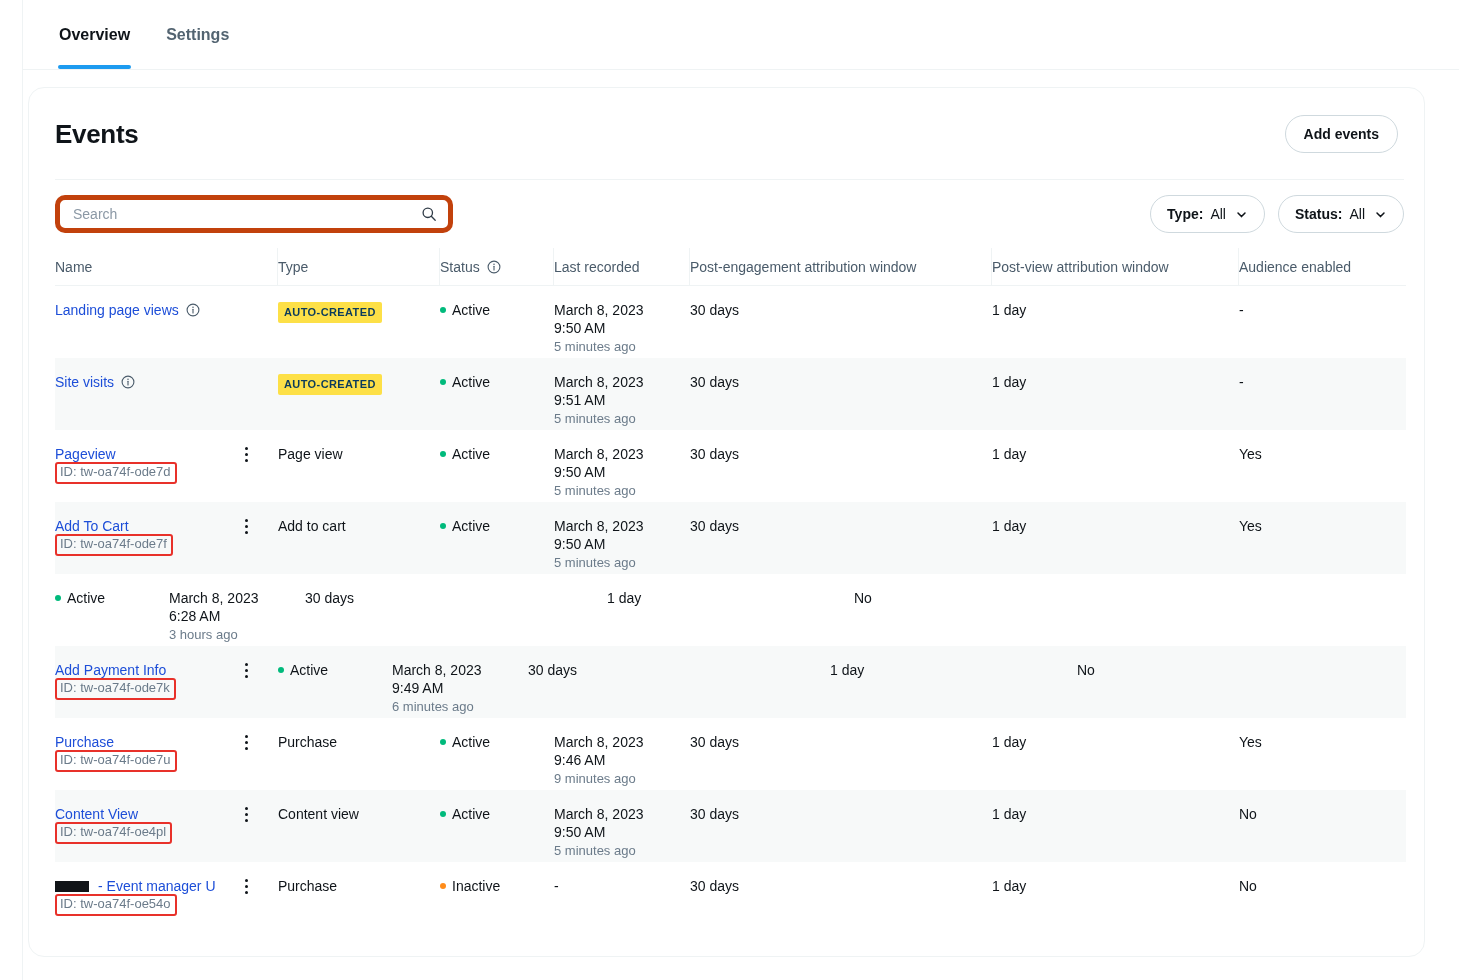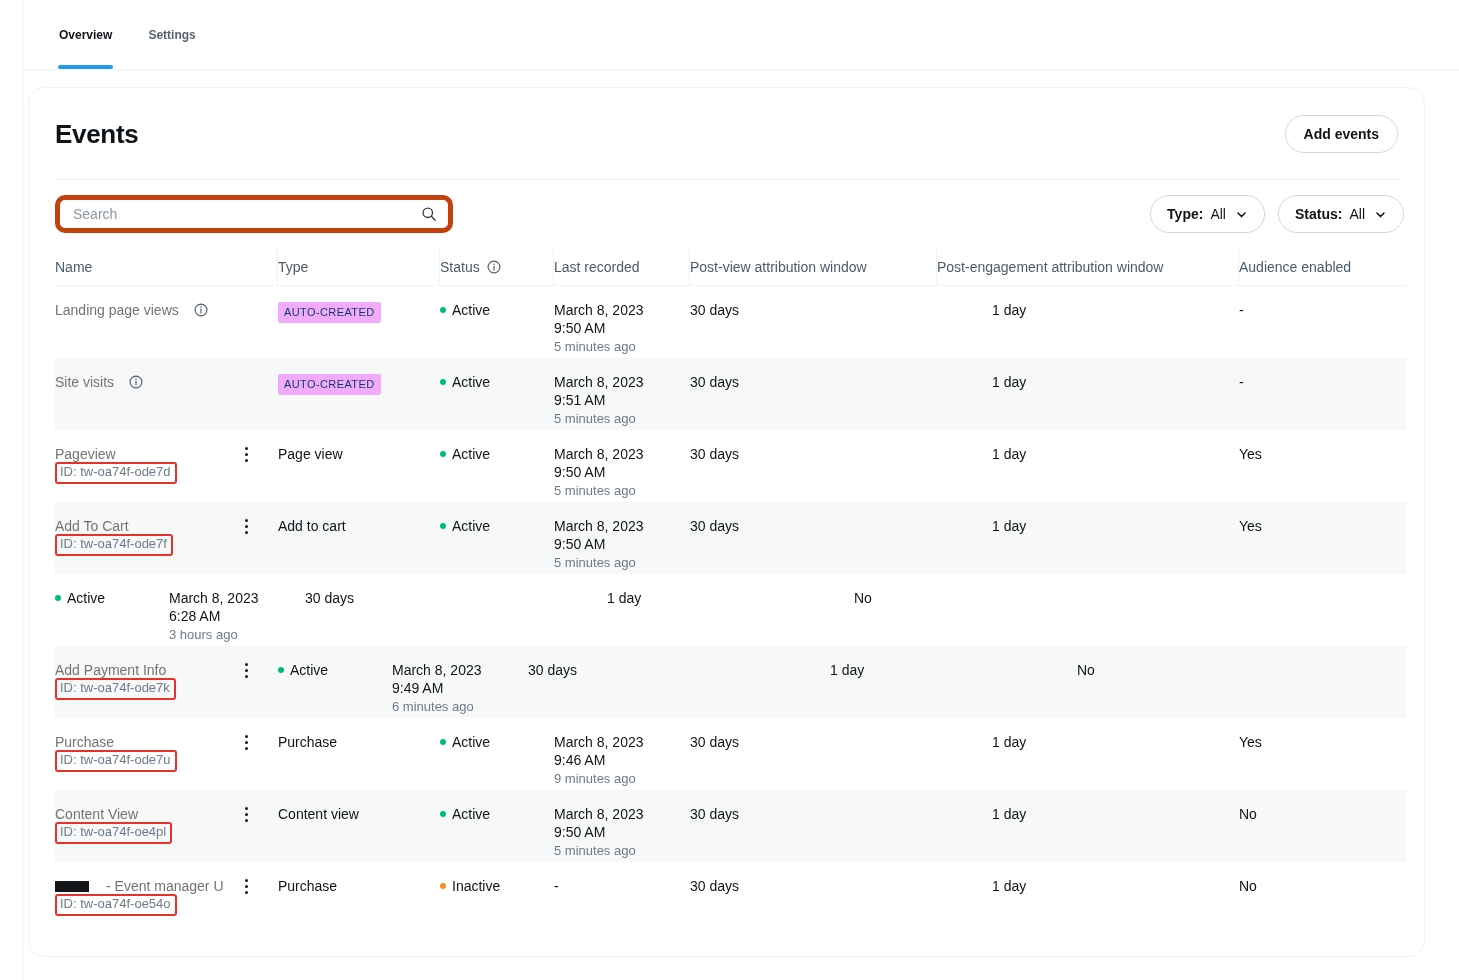--- a/index.html
+++ b/index.html
@@ -18,21 +18,21 @@
   
   .tabbar {
     position:absolute; left:23px; top:0; width:1436px; height:70px;
     border-bottom:1px solid #eff3f4;
     display:flex; align-items:flex-start; padding-left:18px;
   }
   .tab {
     position:relative; height:69px;
     display:flex; align-items:center;
     padding:0 18px;
-    font-size:12px; font-weight:700; color:#536471;
+    font-size:16px; font-weight:700; color:#536471;
     cursor:pointer; white-space:nowrap;
   }
   .tab.active { color:#0f1419; }
   .tab.active::after {
     content:""; position:absolute; left:17px; right:17px; bottom:0;
     height:4px; border-radius:2px; background:#1d9bf0;
   }
 
   
   .card {
@@ -111,41 +111,41 @@
 
   
   .c-name   { width:223px; position:relative; }
   .c-type   { width:162px; }
   .c-status { width:114px; }
   .c-last   { width:136px; }
   .c-pe     { width:302px; }
   .c-pv     { width:247px; }
   .c-aud    { width:167px; }
 
-  .name-main { display:flex; align-items:center; gap:15px; font-size:14px; color:#737373; }
+  .name-main { display:flex; align-items:center; gap:7px; font-size:14px; color:#1d4ed8; }
   .kebab {
     position:absolute; right:24px; top:15px;
     width:16px; height:18px;
     display:flex; flex-direction:column; align-items:center; justify-content:center; gap:3px;
     cursor:pointer;
   }
   .kebab i { width:3px; height:3px; border-radius:50%; background:#0f1419; display:block; }
 
   .id-tag {
     display:inline-block; 
     font-size:13px; color:#6b7b8a;
     border:2px solid #e8312a; border-radius:3px;
     padding:1px 4px 2px 3px;
     line-height:1.15;
   }
 
   .badge {
     display:inline-block;
-    background:#f0abfc; color:#0b3b5c;
-    font-size:11px; font-weight:400; letter-spacing:0.4px;
+    background:#fde047; color:#0b3b5c;
+    font-size:11px; font-weight:700; letter-spacing:0.4px;
     padding:4px 6px; border-radius:2px; white-space:nowrap;
   }
 
   .status { display:flex; align-items:center; gap:6px; font-size:14px; }
   .dot { width:6px; height:6px; border-radius:50%; display:inline-block; }
   .dot.active { background:#00ba7c; }
   .dot.inactive { background:#ff8c1a; }
 
   .date-l1 { font-size:14px; color:#0f1419; }
   .date-l2 { font-size:14px; color:#0f1419; margin-top:2px; }
@@ -227,25 +227,25 @@
             <svg width="14" height="14" viewBox="0 0 14 14" fill="none">
               <circle cx="7" cy="7" r="5.9" stroke="#4a5b6a" stroke-width="1.1"></circle>
               <circle cx="7" cy="4.3" r="0.75" fill="#4a5b6a"></circle>
               <line x1="7" y1="6.2" x2="7" y2="10" stroke="#4a5b6a" stroke-width="1.1" stroke-linecap="round"></line>
             </svg>
           </span>
         </div>
         <div class="th c-last">
             <span>Last recorded</span>
           </div>
+        <div class="th c-pe">
+            <span>Post-engagement attribution window</span>
+          </div>
         <div class="th c-pv">
             <span>Post-view attribution window</span>
-          </div>
-        <div class="th c-pe">
-            <span>Post-engagement attribution window</span>
           </div>
         <div class="th c-aud">
             <span>Audience enabled</span>
           </div>
       </div>
 
       <div id="rows">
           <div class="trow">
             <div class="td c-name">
               <div class="name-main">

